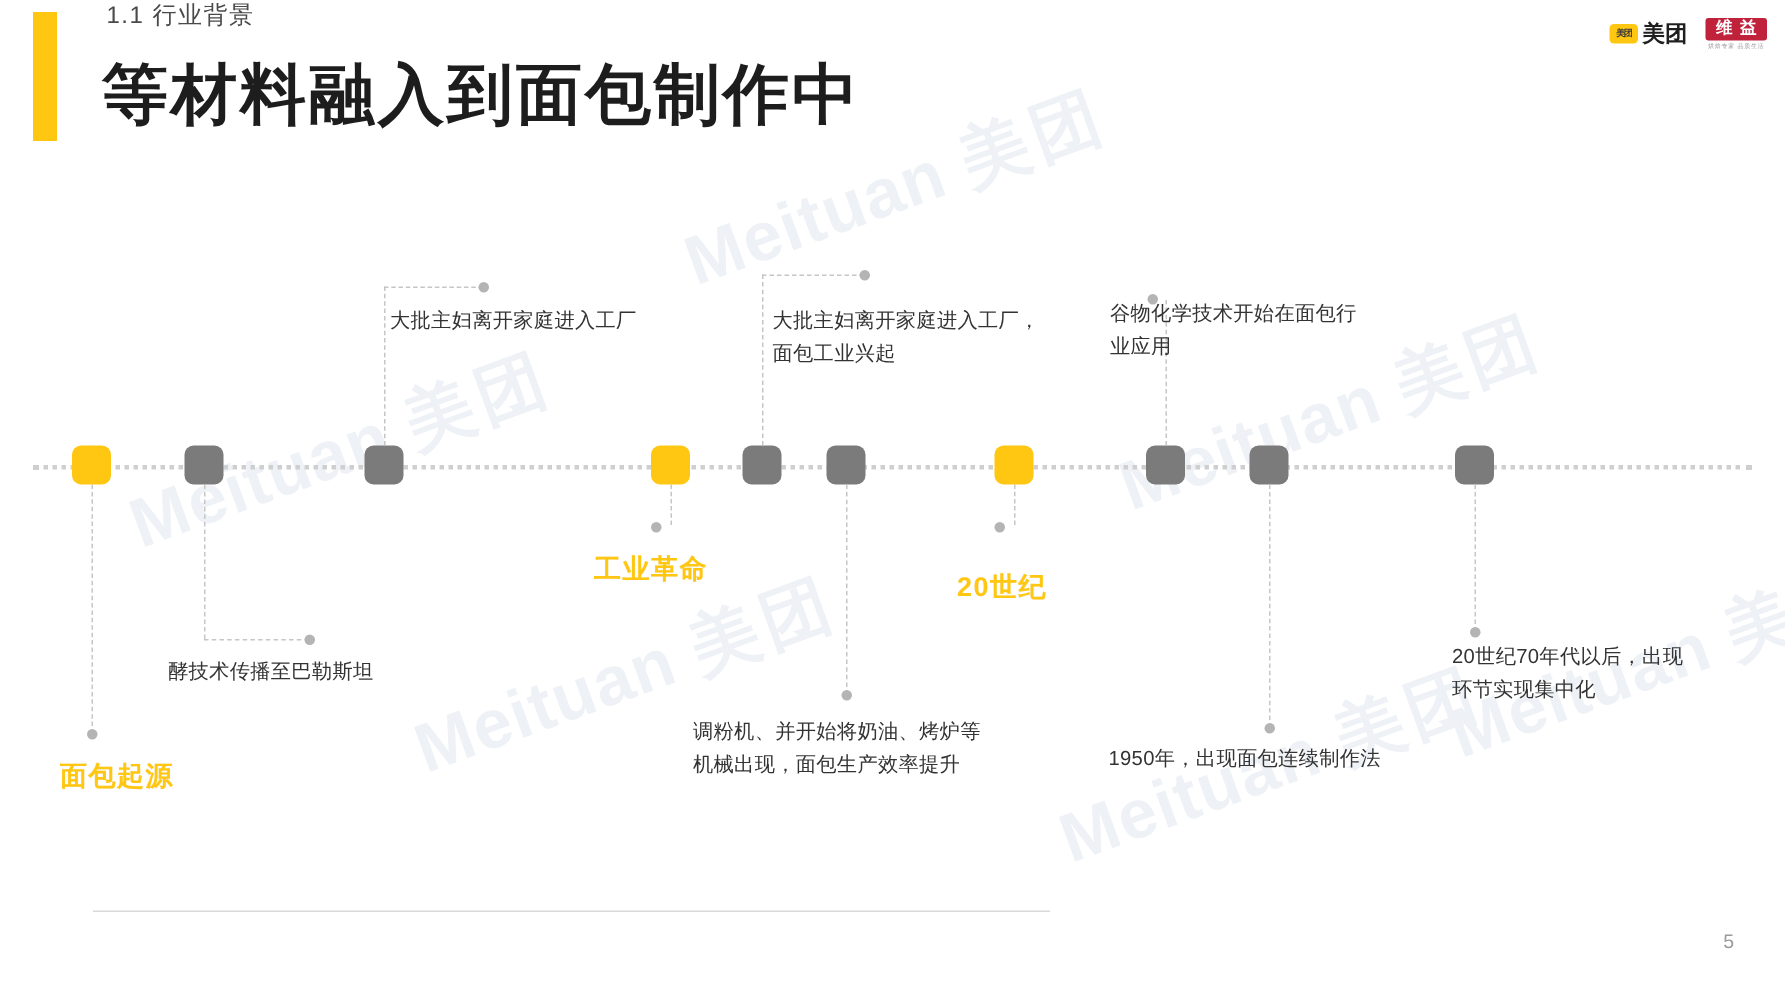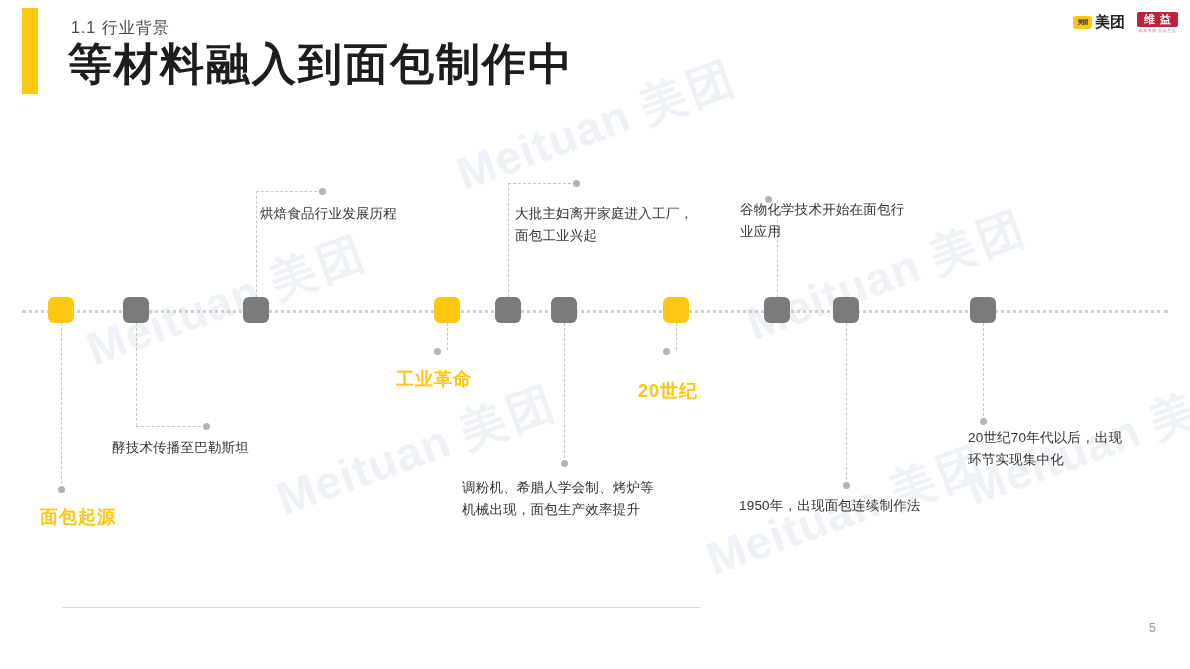--- a/index.html
+++ b/index.html
@@ -25,21 +25,21 @@
     letter-spacing:1px;
   }
   .wm .cn{letter-spacing:4px;}
 
   
   .accent-bar{
     position:absolute;left:22px;top:8px;width:16px;height:86px;
     background:#FFC711;
   }
   .subtitle{
-    position:absolute;left:71px;top:18px;
+    position:absolute;left:71px;top:0;
     font-size:16px;color:#4a4a4a;letter-spacing:1px;
   }
   .title{
     position:absolute;left:68px;top:39px;
     font-size:44px;color:#1d1d1d;font-weight:700;letter-spacing:2px;
     line-height:1.15;
   }
 
   
   .logos{position:absolute;right:12px;top:12px;display:flex;align-items:center;gap:12px;}
@@ -184,39 +184,39 @@
   <div class="vline" style="left:777px;top:200px;height:97px;"></div>
   <div class="dot" style="left:765px;top:196px;"></div>
 
   <div class="vline" style="left:846px;top:323px;height:162px;"></div>
   <div class="dot" style="left:843px;top:482px;"></div>
 
   <div class="vline" style="left:983px;top:323px;height:98px;"></div>
   <div class="dot" style="left:980px;top:418px;"></div>
 
   <div class="note" style="left:260px;top:203px;width:190px;">
-    <div>烘焙食品行业发展历程</div>
+    <div>大批主妇离开家庭进入工厂</div>
   </div>
 
   <div class="note" style="left:515px;top:203px;width:200px;">
     <div>大批主妇离开家庭进入工厂，</div>
     <div>面包工业兴起</div>
   </div>
 
   <div class="note" style="left:740px;top:200px;width:190px;font-family:Liberation Mono, monospace;">
     <div>谷物化学技术开始在面包行</div>
     <div>业应用</div>
   </div>
 
   <div class="note" style="left:112px;top:437px;width:200px;">
     <div>酵技术传播至巴勒斯坦</div>
   </div>
 
   <div class="note" style="left:462px;top:477px;width:210px;">
-    <div>调粉机、希腊人学会制、烤炉等</div>
+    <div>调粉机、并开始将奶油、烤炉等</div>
     <div>机械出现，面包生产效率提升</div>
   </div>
 
   <div class="note" style="left:739px;top:495px;width:230px;">
     <div>1950年，出现面包连续制作法</div>
   </div>
 
   <div class="note" style="left:968px;top:427px;width:200px;">
     <div>20世纪70年代以后，出现</div>
     <div>环节实现集中化</div>

